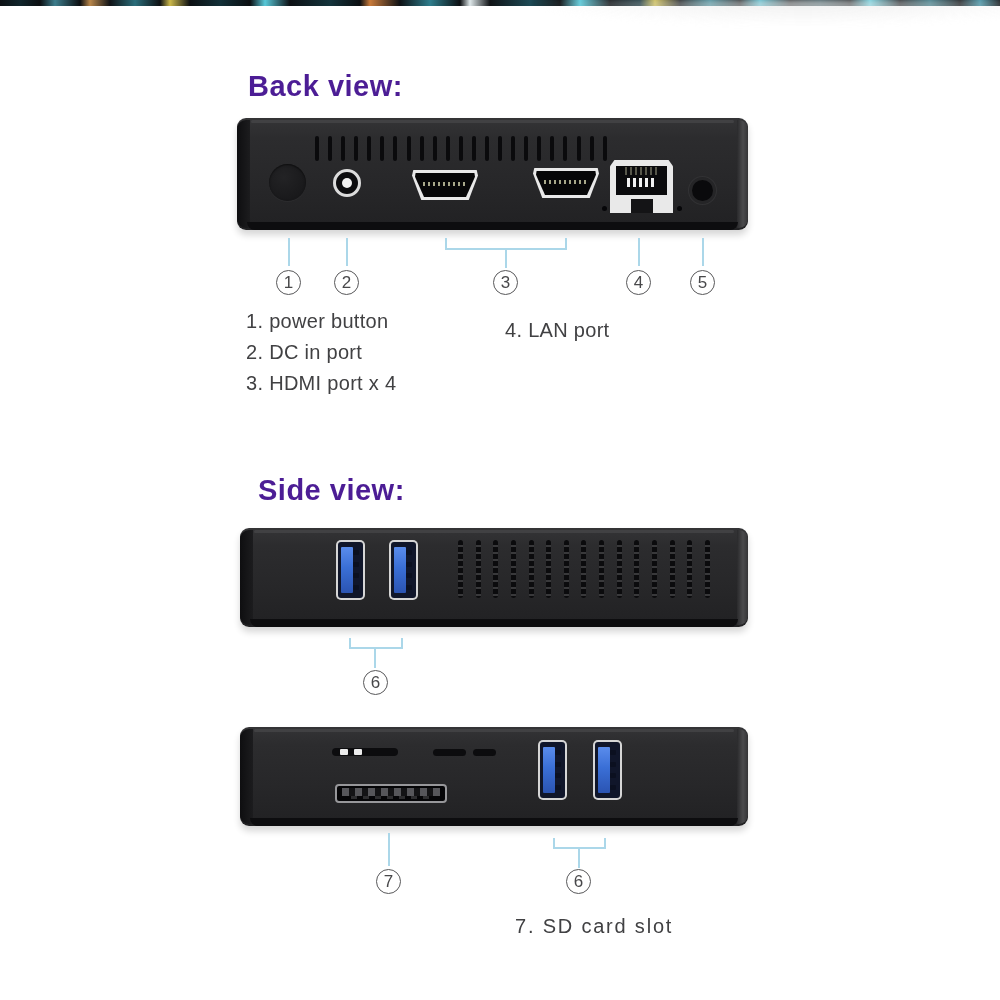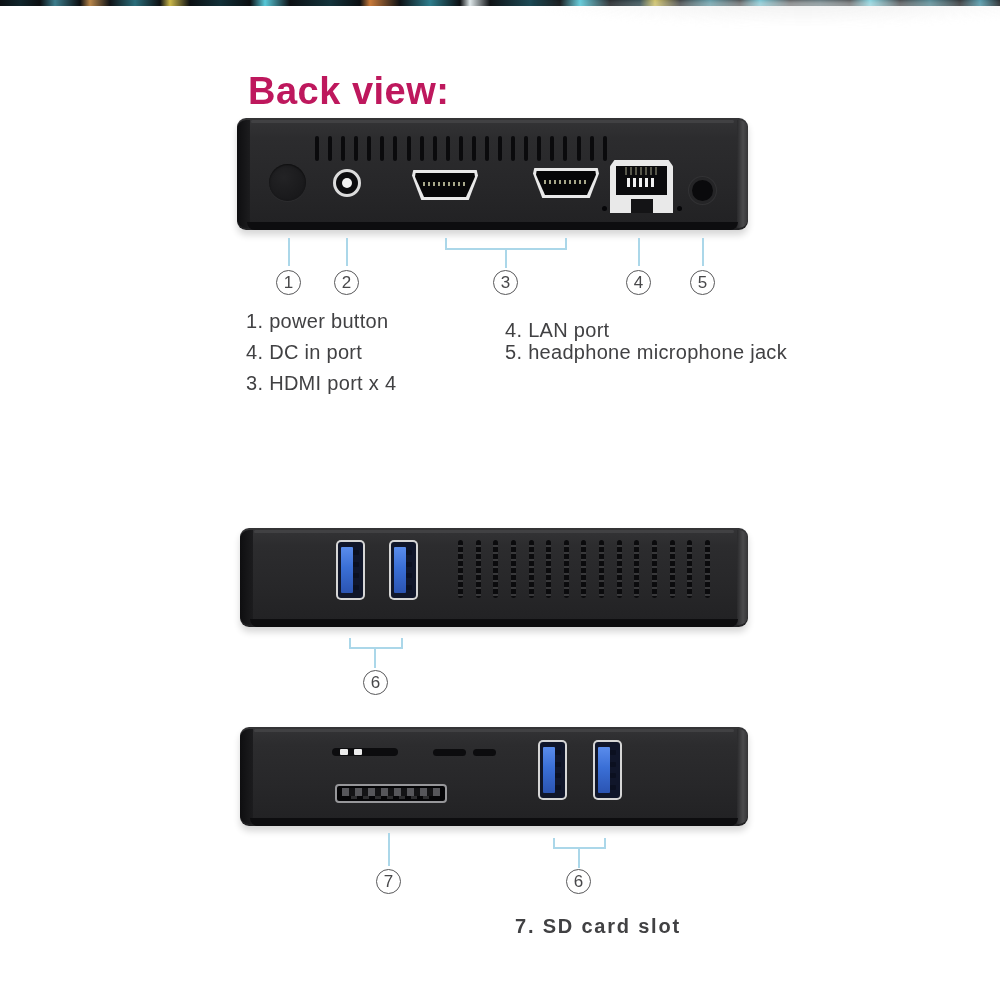--- a/index.html
+++ b/index.html
@@ -22,21 +22,21 @@
       #3d8da0 98%, #0d1114 100%);
   }
   .glitch-haze{
     position:absolute;left:538px;top:0;width:530px;height:24px;
     background:radial-gradient(ellipse at 50% 0%, #ececec 0%, rgba(236,236,236,0) 75%);
     filter:blur(3px);opacity:.85;
   }
 
   
   .view-heading{
-    position:absolute;color:#be185d;font-size:38px;font-weight:700;
+    position:absolute;color:#4c1d95;font-size:29px;font-weight:700;
     letter-spacing:.5px;
   }
   .heading-back{left:248px;top:70px;}
   .heading-side{left:258px;top:474px;}
 
   
   .device{
     position:absolute;border-radius:9px;
     background:linear-gradient(180deg,#343436 0%,#2c2c2e 18%,#272729 60%,#212123 100%);
     box-shadow:0 5px 7px rgba(0,0,0,.16);
@@ -271,25 +271,25 @@
   <div class="c-line" style="left:638px;top:238px;height:28px;"></div>
   <div class="c-line" style="left:702px;top:238px;height:28px;"></div>
 
   <div class="c-circle" style="left:276px;top:270px;">1</div>
   <div class="c-circle" style="left:334px;top:270px;">2</div>
   <div class="c-circle" style="left:493px;top:270px;">3</div>
   <div class="c-circle" style="left:626px;top:270px;">4</div>
   <div class="c-circle" style="left:690px;top:270px;">5</div>
 
   <div class="legend-item" style="left:246px;top:310px;">1. power button</div>
-  <div class="legend-item" style="left:246px;top:341px;">4. DC in port</div>
+  <div class="legend-item" style="left:246px;top:341px;">2. DC in port</div>
   <div class="legend-item" style="left:246px;top:372px;">3. HDMI port x 4</div>
   <div class="legend-item" style="left:505px;top:310px;margin-top:9px;">4. LAN port</div>
-  <div class="legend-item" style="left:505px;top:341px;">5. headphone microphone jack</div>
-
+
+  <div class="view-heading heading-side">Side view:</div>
 
   <div class="device dev-side1">
     <div class="topline"></div>
     <div class="wall-left"></div>
     <div class="wall-right"></div>
     <div class="lip"></div>
 
     <div class="usb-port" style="left:96px;top:12px;">
       <div class="cavity">
         <div class="tongue"></div>
@@ -381,15 +381,15 @@
 
   <div class="c-line" style="left:388px;top:833px;height:33px;"></div>
   <div class="c-circle" style="left:376px;top:869px;">7</div>
 
   <div class="c-line" style="left:553px;top:838px;height:11px;"></div>
   <div class="c-line" style="left:604px;top:838px;height:11px;"></div>
   <div class="c-hline" style="left:553px;top:847px;width:53px;"></div>
   <div class="c-line" style="left:578px;top:849px;height:19px;"></div>
   <div class="c-circle" style="left:566px;top:869px;">6</div>
 
-  <div class="legend-item" style="left:515px;top:915px;letter-spacing:1.8px;font-weight:bold;">7. SD card slot</div>
+  <div class="legend-item" style="left:515px;top:915px;letter-spacing:1.8px;">7. SD card slot</div>
 
 </div>
 
 </body></html>

